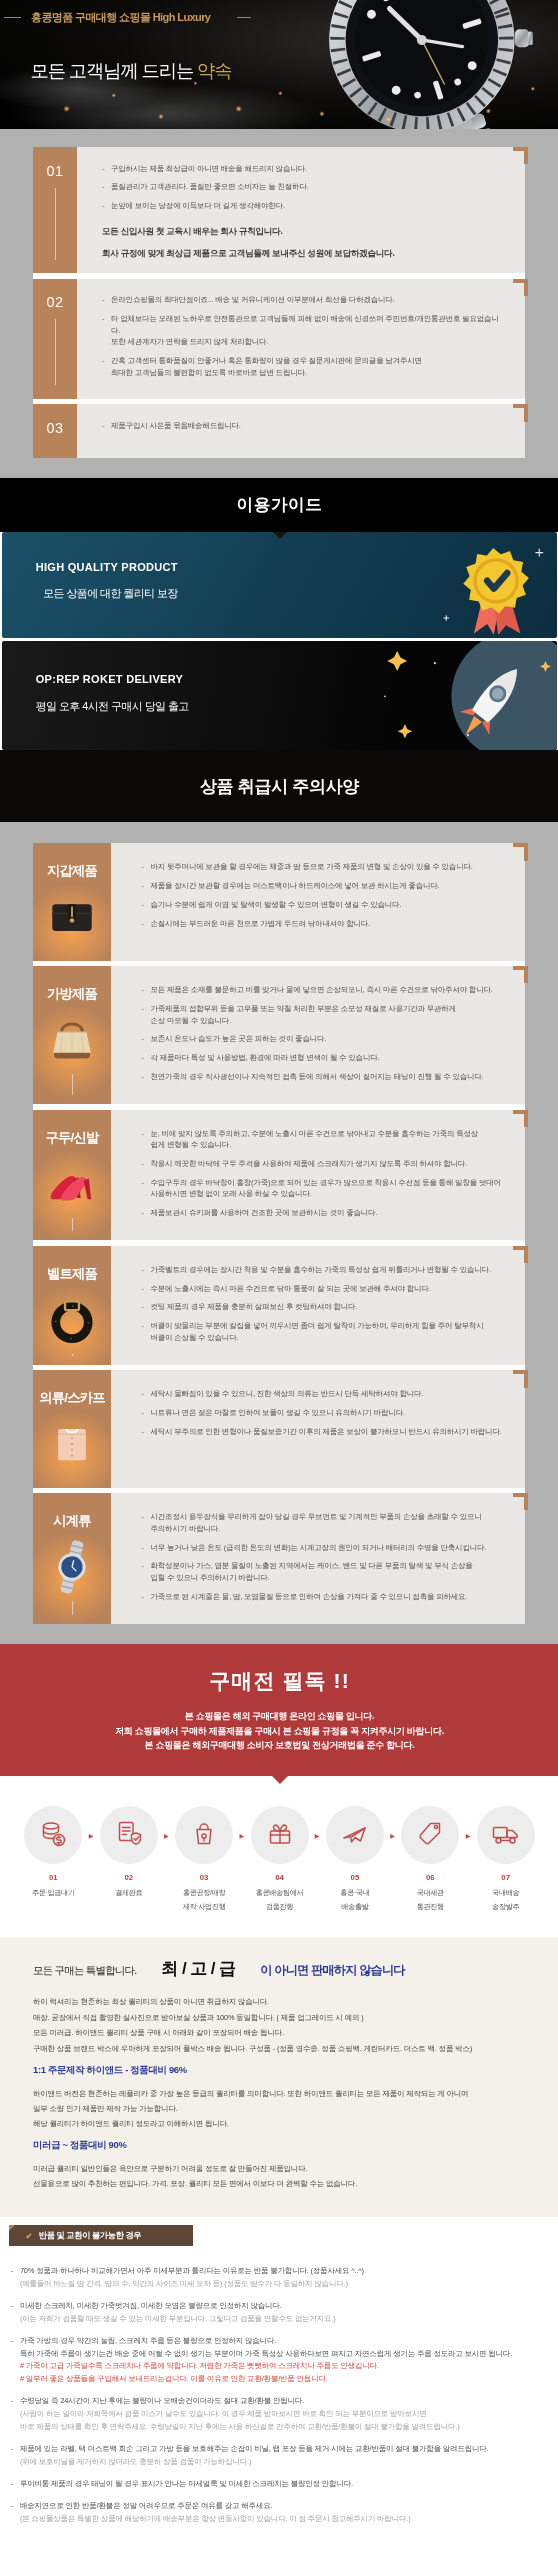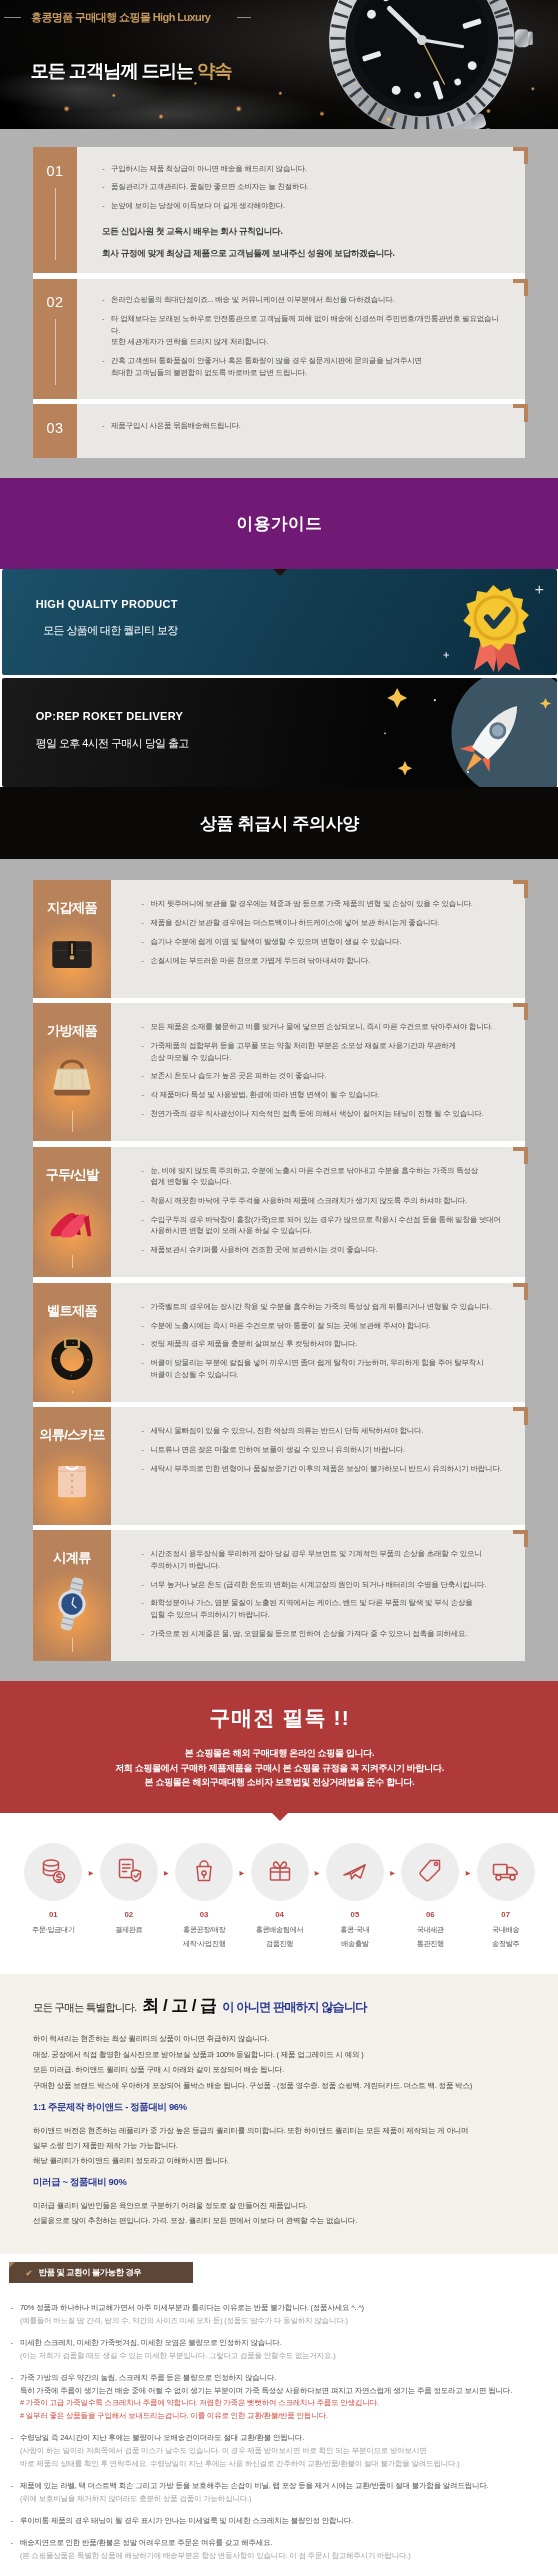--- a/index.html
+++ b/index.html
@@ -5,40 +5,40 @@
   html,body{margin:0;padding:0;background:#ffffff;}
   body{width:559px;font-family:"Liberation Sans",sans-serif;-webkit-font-smoothing:antialiased;}
   section{position:relative;}
 
   
   .hero{height:129px;background:#701a75;overflow:hidden;}
   .hero svg{position:absolute;inset:0;}
   .hero-dash{position:absolute;left:4.4px;top:17px;width:16.6px;height:1.1px;background:#8a8a8a;}
   .hero-dash2{position:absolute;left:237px;top:17px;width:14.4px;height:1.1px;background:#8a8a8a;}
   .hero-brand{position:absolute;left:31px;top:10px;font-size:11px;font-weight:bold;color:#c79a5f;letter-spacing:-0.6px;white-space:nowrap;}
-  .hero-title{position:absolute;left:30.5px;top:58px;font-size:18.3px;font-weight:bold;color:#fff;letter-spacing:-1.1px;white-space:nowrap;}
+  .hero-title{position:absolute;left:30.5px;top:58px;font-size:18.3px;font-weight:normal;color:#fff;letter-spacing:-1.1px;white-space:nowrap;}
   .hero-title .gold{color:#cfa155;}
 
   
   .promises{background:#b1b1b1;padding:18px 0 20px;}
   .p-card,.c-card{width:492px;margin-left:33px;background:#e9e8e5;position:relative;display:flex;}
   .card-gap{width:492px;margin-left:33px;height:5.5px;background:#fff;}
   .corner{position:absolute;top:0;right:-2.8px;width:11px;height:13.3px;border-top:4.4px solid #b8825a;border-right:4.4px solid #b8825a;}
   .num-col{width:44px;flex:none;background:#b8825a;display:flex;flex-direction:column;align-items:center;}
   .num{font-size:14.4px;color:#fff;padding-top:15.5px;font-weight:300;letter-spacing:0.6px;}
   .vline{flex:1;width:0.6px;background:rgba(255,255,255,.55);margin:9px 0 13.3px;}
   .p-body{flex:1;padding:15.5px 20px 13.3px 25px;}
   .bullet{display:flex;margin-bottom:7.2px;color:#4c4c4c;font-size:7.5px;line-height:11.6px;letter-spacing:-0.2px;}
   .bullet .dash{width:9px;flex:none;color:#666;}
   .bullet .bl{white-space:pre-line;}
   .p-foot{font-weight:bold;color:#3b3b3b;font-size:8.6px;letter-spacing:-0.3px;margin-top:10px;}
   .p-foot.first{margin-top:14.4px;}
 
   
-  .guide-bar{background:#701a75;height:91px;display:flex;align-items:center;justify-content:center;}
+  .guide-bar{background:#000000;height:54px;display:flex;align-items:center;justify-content:center;}
   .guide-bar h2{margin:0;color:#fff;font-size:16.6px;letter-spacing:0.6px;}
   .guide-notch{position:absolute;bottom:-7.2px;left:50%;transform:translateX(-50%);width:0;height:0;border-left:7.8px solid transparent;border-right:7.8px solid transparent;border-top:7.8px solid #1d130e;z-index:6;}
   .guide-card{margin:0 1.7px;border-radius:2px;height:106px;overflow:hidden;position:relative;}
   .guide-card.teal{background:linear-gradient(120deg,#1b5169 0%,#123c50 55%,#0c2d3f 100%);}
   .guide-card.dark{background:linear-gradient(100deg,#1a1a1a 0%,#050505 70%);margin-top:3.3px;height:109px;}
   .gc-text{position:absolute;left:34px;top:29px;color:#fff;z-index:3;}
   .gc-en{font-size:11px;font-weight:bold;letter-spacing:0.3px;}
   .gc-ko{font-size:11px;margin-top:13.3px;letter-spacing:-0.6px;text-align:right;}
   .gc-art{position:absolute;right:0;top:0;height:100%;}
 
@@ -65,21 +65,21 @@
   .steps-row{display:flex;justify-content:center;align-items:flex-start;}
   .step{width:66px;text-align:center;}
   .step-circle{width:58px;height:58px;margin:0 auto;background:#ededed;border-radius:50%;display:flex;align-items:center;justify-content:center;}
   .step-circle svg{width:32px;height:32px;}
   .step-num{color:#b64040;font-size:7.8px;font-weight:bold;margin-top:9.4px;}
   .step-label{color:#555;font-size:7.2px;line-height:14px;margin-top:3.9px;white-space:pre-line;letter-spacing:-0.4px;}
   .step-arrow{color:#c34a4a;font-size:6.1px;width:9.4px;margin-top:26px;text-align:center;flex:none;}
 
   
   .quality{background:#f3f1ea;padding:20px 22px 25.5px 33px;}
-  .q-headline{display:flex;align-items:baseline;gap:6px;margin-bottom:14.4px;}
+  .q-headline{display:flex;align-items:baseline;gap:25px;margin-bottom:14.4px;}
   .q-h1{font-size:10.5px;color:#222;letter-spacing:-0.8px;}
   .q-big{font-size:17px;font-weight:bold;color:#0d0d0d;letter-spacing:-0.6px;}
   .q-blue{font-size:12.2px;font-weight:bold;color:#2b3a96;letter-spacing:-0.8px;}
   .q-para{margin:0;font-size:7.5px;color:#3e3e3e;line-height:15.5px;letter-spacing:-0.2px;}
   .q-sec{margin-top:8px;}
   .q-sec h3{margin:0 0 9px;color:#2b3a96;font-size:9.4px;letter-spacing:-0.3px;}
   .q-line{font-size:7.5px;color:#3e3e3e;line-height:15px;letter-spacing:-0.2px;}
 
   
   .returns{background:#fff;padding:8.3px 0 31px;}

